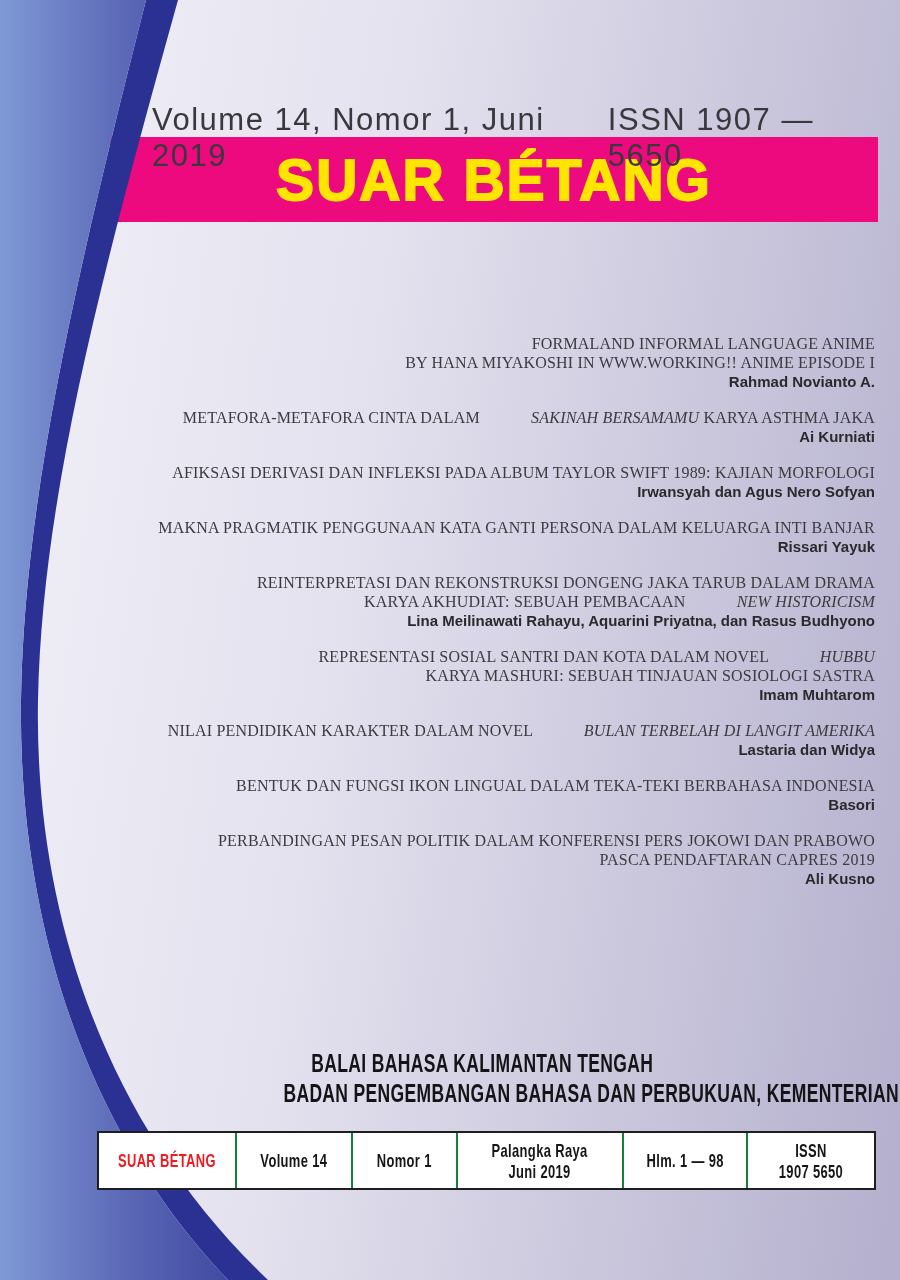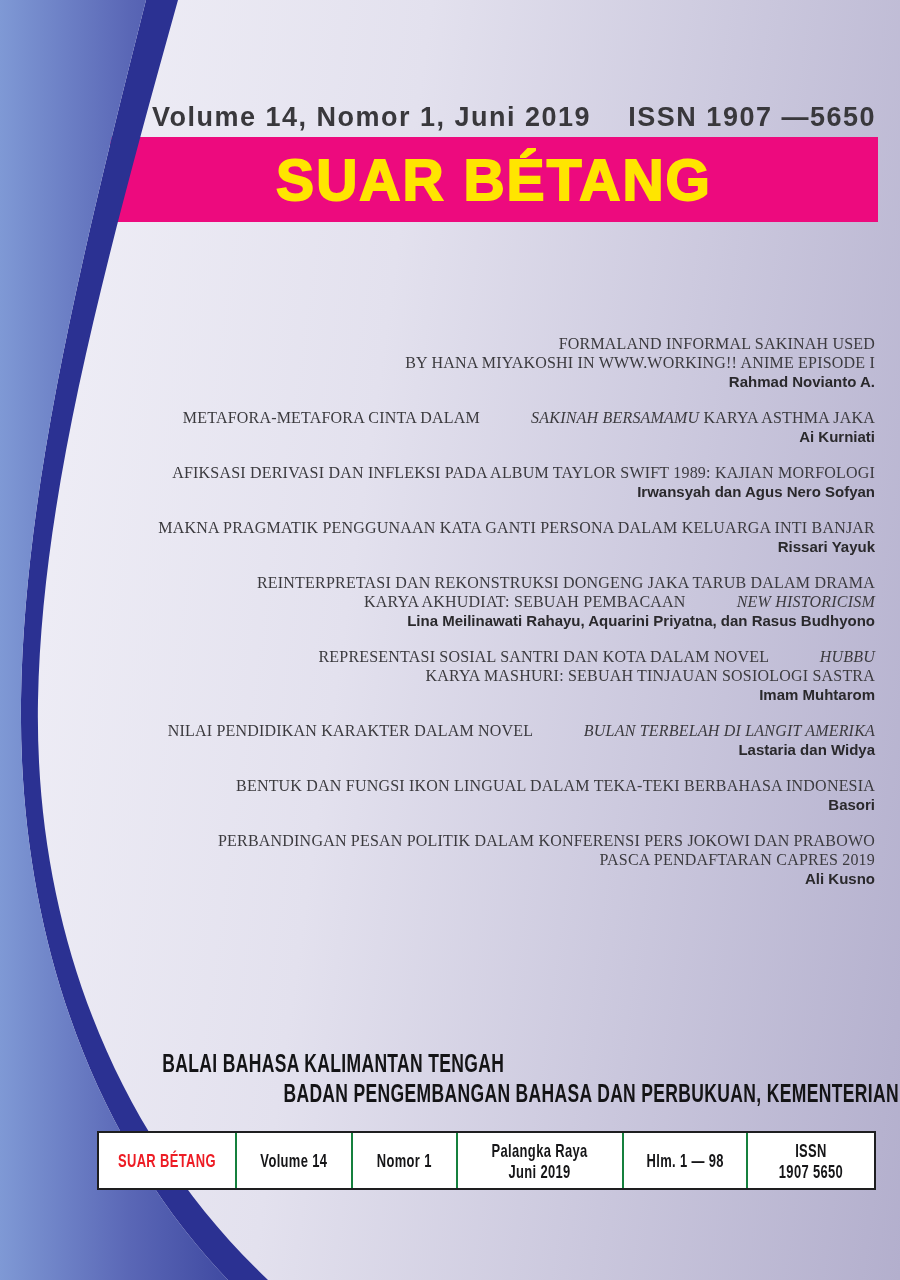--- a/index.html
+++ b/index.html
@@ -7,21 +7,21 @@
   .page {
     position:relative; width:900px; height:1280px; overflow:hidden;
     background: linear-gradient(98deg, #F0EFF7 4%, #E3E1EE 40%, #B3AFCD 100%);
   }
   .swoosh { position:absolute; left:0; top:0; z-index:2; }
 
   
   .header {
     position:absolute; top:102px; left:152px; right:24px; z-index:3;
     display:flex; justify-content:space-between; align-items:flex-end;
-    font-weight:bold; font-size:27px; color:#39383C; letter-spacing:1.5px;
+    font-weight:normal; font-size:31px; color:#39383C; letter-spacing:1.5px;
   }
   
   .banner {
     position:absolute; top:137px; left:110px; right:22px; height:85px; z-index:1;
     display:flex; align-items:center; justify-content:center;
   }
   .banner-title {
     font-weight:bold; font-size:57px; letter-spacing:2px;
     -webkit-text-stroke:1.8px currentColor;
   }
@@ -30,21 +30,21 @@
   .toc { position:absolute; top:334px; right:25px; left:120px; z-index:3; text-align:right; }
   .toc-article { margin-bottom:17px; }
   .title-line { font-family:"Liberation Serif", serif; font-size:16px; line-height:19px; color:#3B3A3E; letter-spacing:0.2px; }
   .title-line .it { font-style:italic;margin-left:47px; }
   .authors { font-family:Liberation Sans, sans-serif; font-weight:bold; font-size:15px; line-height:19px; color:#2A292C; }
 
   
   .cond { display:inline-block; transform:scaleX(0.7); transform-origin:50% 50%; white-space:nowrap; }
 
   
-  .publisher { position:absolute; top:1048px; left:89px; right:25px; z-index:3; text-align:left; color:#141416; }
+  .publisher { position:absolute; top:1048px; left:89px; right:25px; z-index:3; text-align:center; color:#141416; }
   .publisher .pub-line { line-height:30px; font-weight:bold; font-size:25px; letter-spacing:0.5px; }
 
   
   .footer-table {
     position:absolute; left:97px; top:1131px; width:779px; height:59px; z-index:3;
     display:flex; background:#FFFFFF; border:2px solid #1E1E20; box-sizing:border-box;
   }
   .ft-cell {
     display:flex; align-items:center; justify-content:center;
     border-left:2px solid #15803d; box-sizing:border-box; color:#161618;
@@ -73,21 +73,21 @@
     <span>Volume 14, Nomor 1, Juni 2019</span>
     <span>ISSN 1907 —5650</span>
   </div>
 
   <div class="banner" style="background: rgb(237, 10, 126);">
     <span class="banner-title" style="color: rgb(255, 229, 0);">SUAR BÉTANG</span>
   </div>
 
   <div class="toc">
       <div class="toc-article">
-        <div class="title-line"><span>FORMALAND INFORMAL SAKINAH USED</span></div>
+        <div class="title-line"><span>FORMALAND INFORMAL LANGUAGE ANIME</span></div>
         <div class="title-line"><span>BY HANA MIYAKOSHI IN WWW.WORKING!! ANIME EPISODE I</span></div>
         <div class="authors">Rahmad Novianto A.</div>
       </div>
       <div class="toc-article">
         <div class="title-line"><span>METAFORA-METAFORA CINTA DALAM </span><span class="it">SAKINAH BERSAMAMU</span><span> KARYA ASTHMA JAKA</span></div>
         <div class="authors">Ai Kurniati</div>
       </div>
       <div class="toc-article">
         <div class="title-line"><span>AFIKSASI DERIVASI DAN INFLEKSI PADA ALBUM TAYLOR SWIFT 1989: KAJIAN MORFOLOGI</span></div>
         <div class="authors">Irwansyah dan Agus Nero Sofyan</div>

